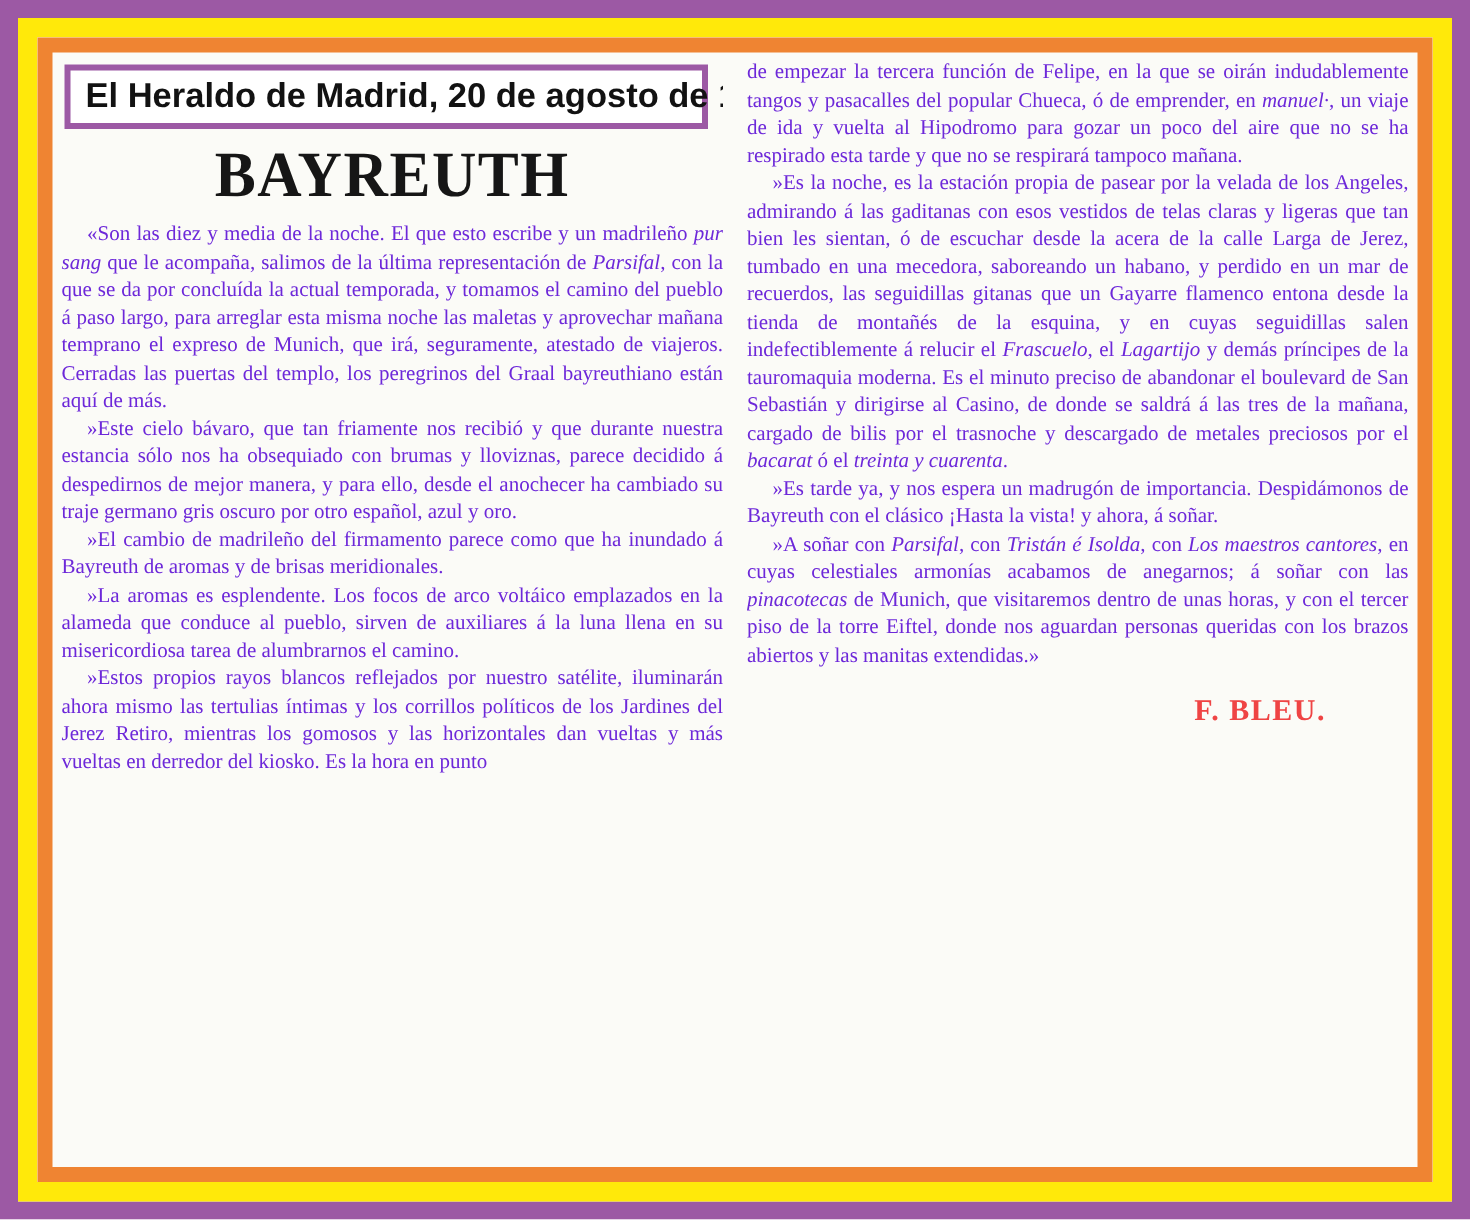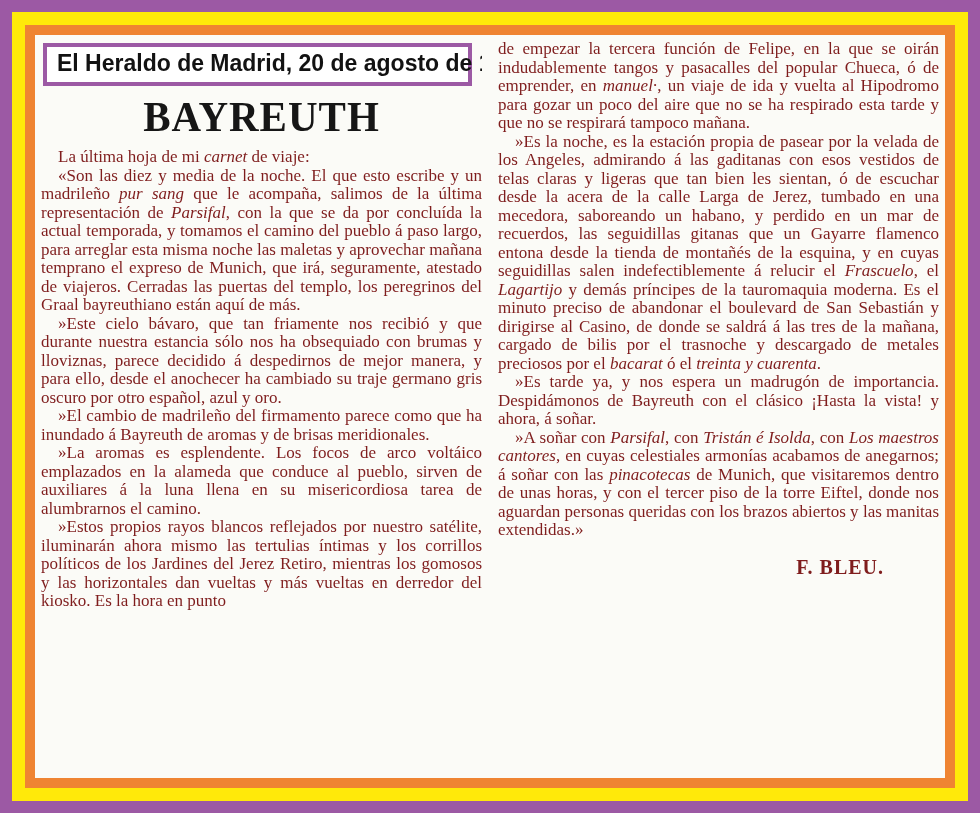--- a/index.html
+++ b/index.html
@@ -63,60 +63,59 @@
     margin: 6px 0 8px 0;
     text-align: center;
     font-family: "Liberation Serif", serif;
     font-weight: bold;
     font-size: 41px;
     letter-spacing: 1px;
     color: #161616;
     transform: scaleY(1.05);
   }
   .text {
-    font-size: 17px;
+    font-size: 14px;
     line-height: 18.5px;
     text-align: justify;
-    color: #7f1d1d;
+    color: #6d28d9;
   }
   .text p.para {
     margin: 0;
     text-indent: 17px;
   }
   .text p.para.noindent {
     text-indent: 0;
   }
   .col-right .text {
     padding-top: 3px;
   }
   .signature {
     margin-top: 16px;
     padding-right: 55px;
     text-align: right;
     font-weight: bold;
     font-size: 20px;
     letter-spacing: 1px;
-    color: #7f1d1d;
+    color: #ef4444;
   }
 </style>
 </head>
 <body>
 
 <div class="frame-purple">
   <div class="frame-yellow">
     <div class="frame-orange">
       <div class="page">
 
         <div class="col col-left">
           <div class="header-box">
             <span>El Heraldo de Madrid, 20 de agosto de 1892</span>
           </div>
           <h1 class="article-title">BAYREUTH</h1>
           <div class="text">
-              <p class="para"><span>La última hoja de mi </span><i>carnet</i><span> de viaje:</span></p>
               <p class="para"><span>«Son las diez y media de la noche. El que esto escribe y un madrileño </span><i>pur sang</i><span> que le acompaña, salimos de la última representación de </span><i>Parsifal</i><span>, con la que se da por concluída la actual temporada, y tomamos el camino del pueblo á paso largo, para arreglar esta misma noche las maletas y aprovechar mañana temprano el expreso de Munich, que irá, seguramente, atestado de viajeros. Cerradas las puertas del templo, los peregrinos del Graal bayreuthiano están aquí de más.</span></p>
               <p class="para"><span>»Este cielo bávaro, que tan friamente nos recibió y que durante nuestra estancia sólo nos ha obsequiado con brumas y lloviznas, parece decidido á despedirnos de mejor manera, y para ello, desde el anochecer ha cambiado su traje germano gris oscuro por otro español, azul y oro.</span></p>
               <p class="para"><span>»El cambio de madrileño del firmamento parece como que ha inundado á Bayreuth de aromas y de brisas meridionales.</span></p>
               <p class="para"><span>»La aromas es esplendente. Los focos de arco voltáico emplazados en la alameda que conduce al pueblo, sirven de auxiliares á la luna llena en su misericordiosa tarea de alumbrarnos el camino.</span></p>
               <p class="para"><span>»Estos propios rayos blancos reflejados por nuestro satélite, iluminarán ahora mismo las tertulias íntimas y los corrillos políticos de los Jardines del Jerez Retiro, mientras los gomosos y las horizontales dan vueltas y más vueltas en derredor del kiosko. Es la hora en punto</span></p>
             </div>
         </div>
 
         <div class="col col-right">
           <div class="text">

